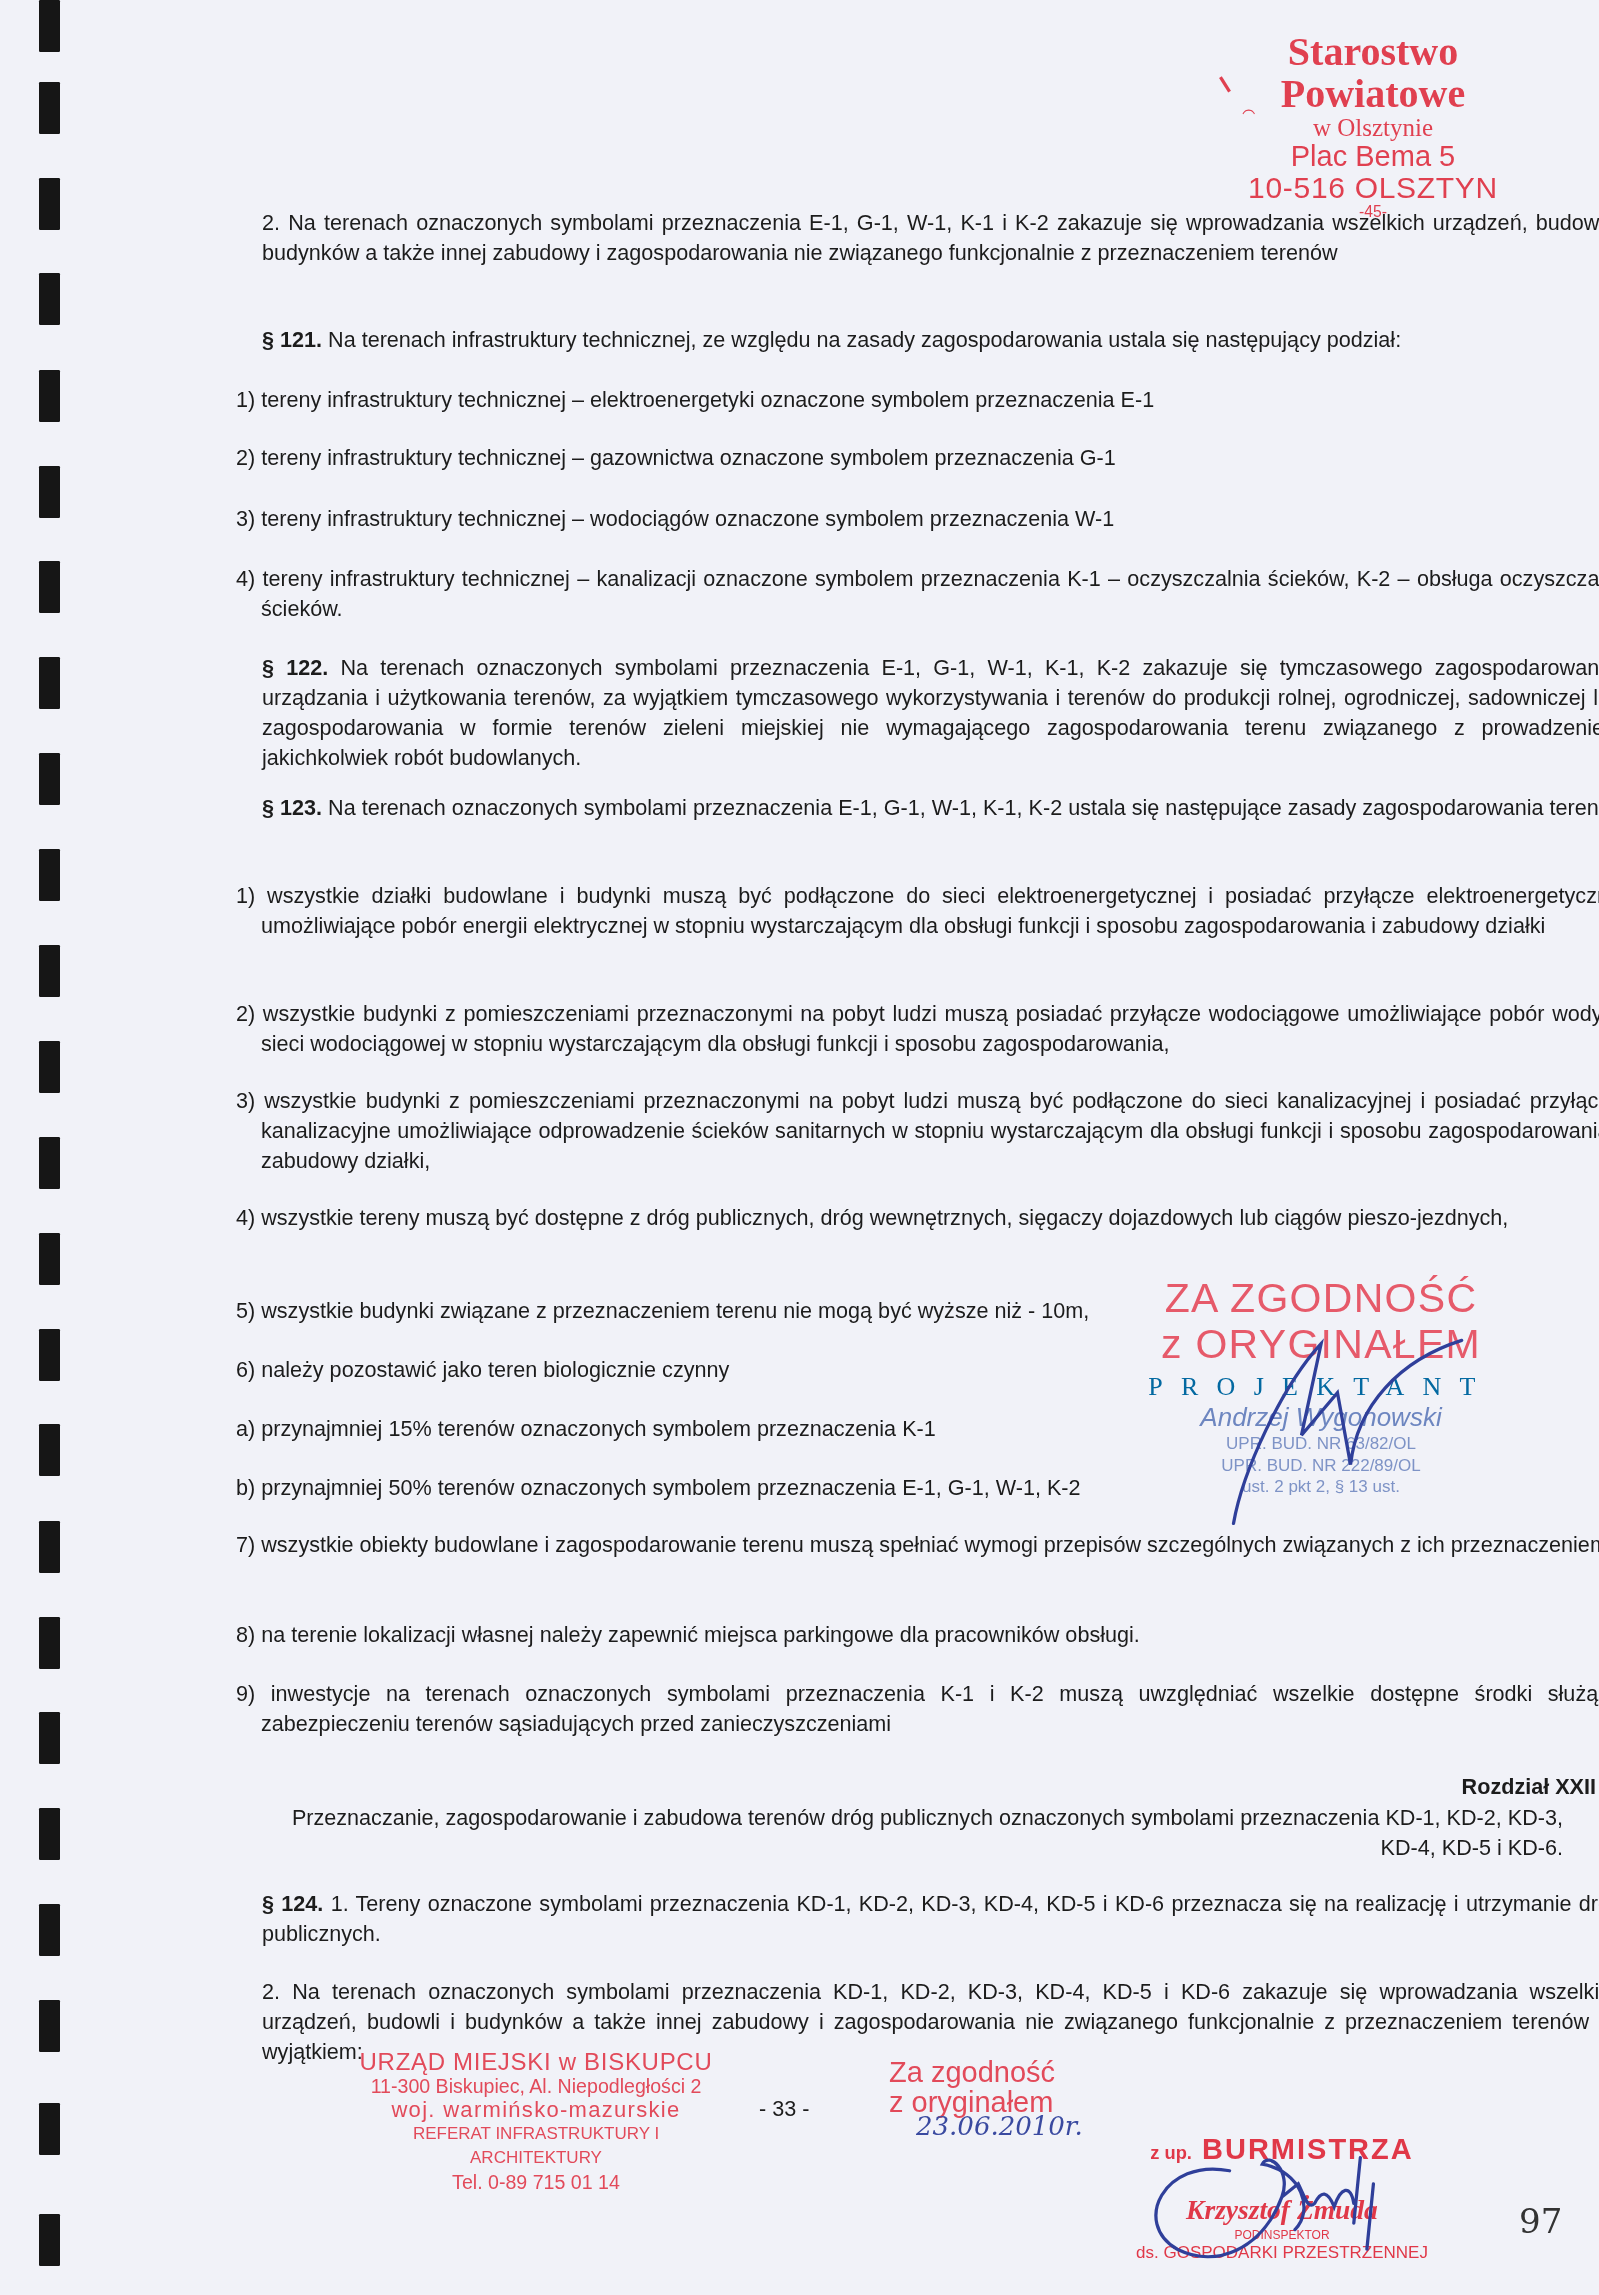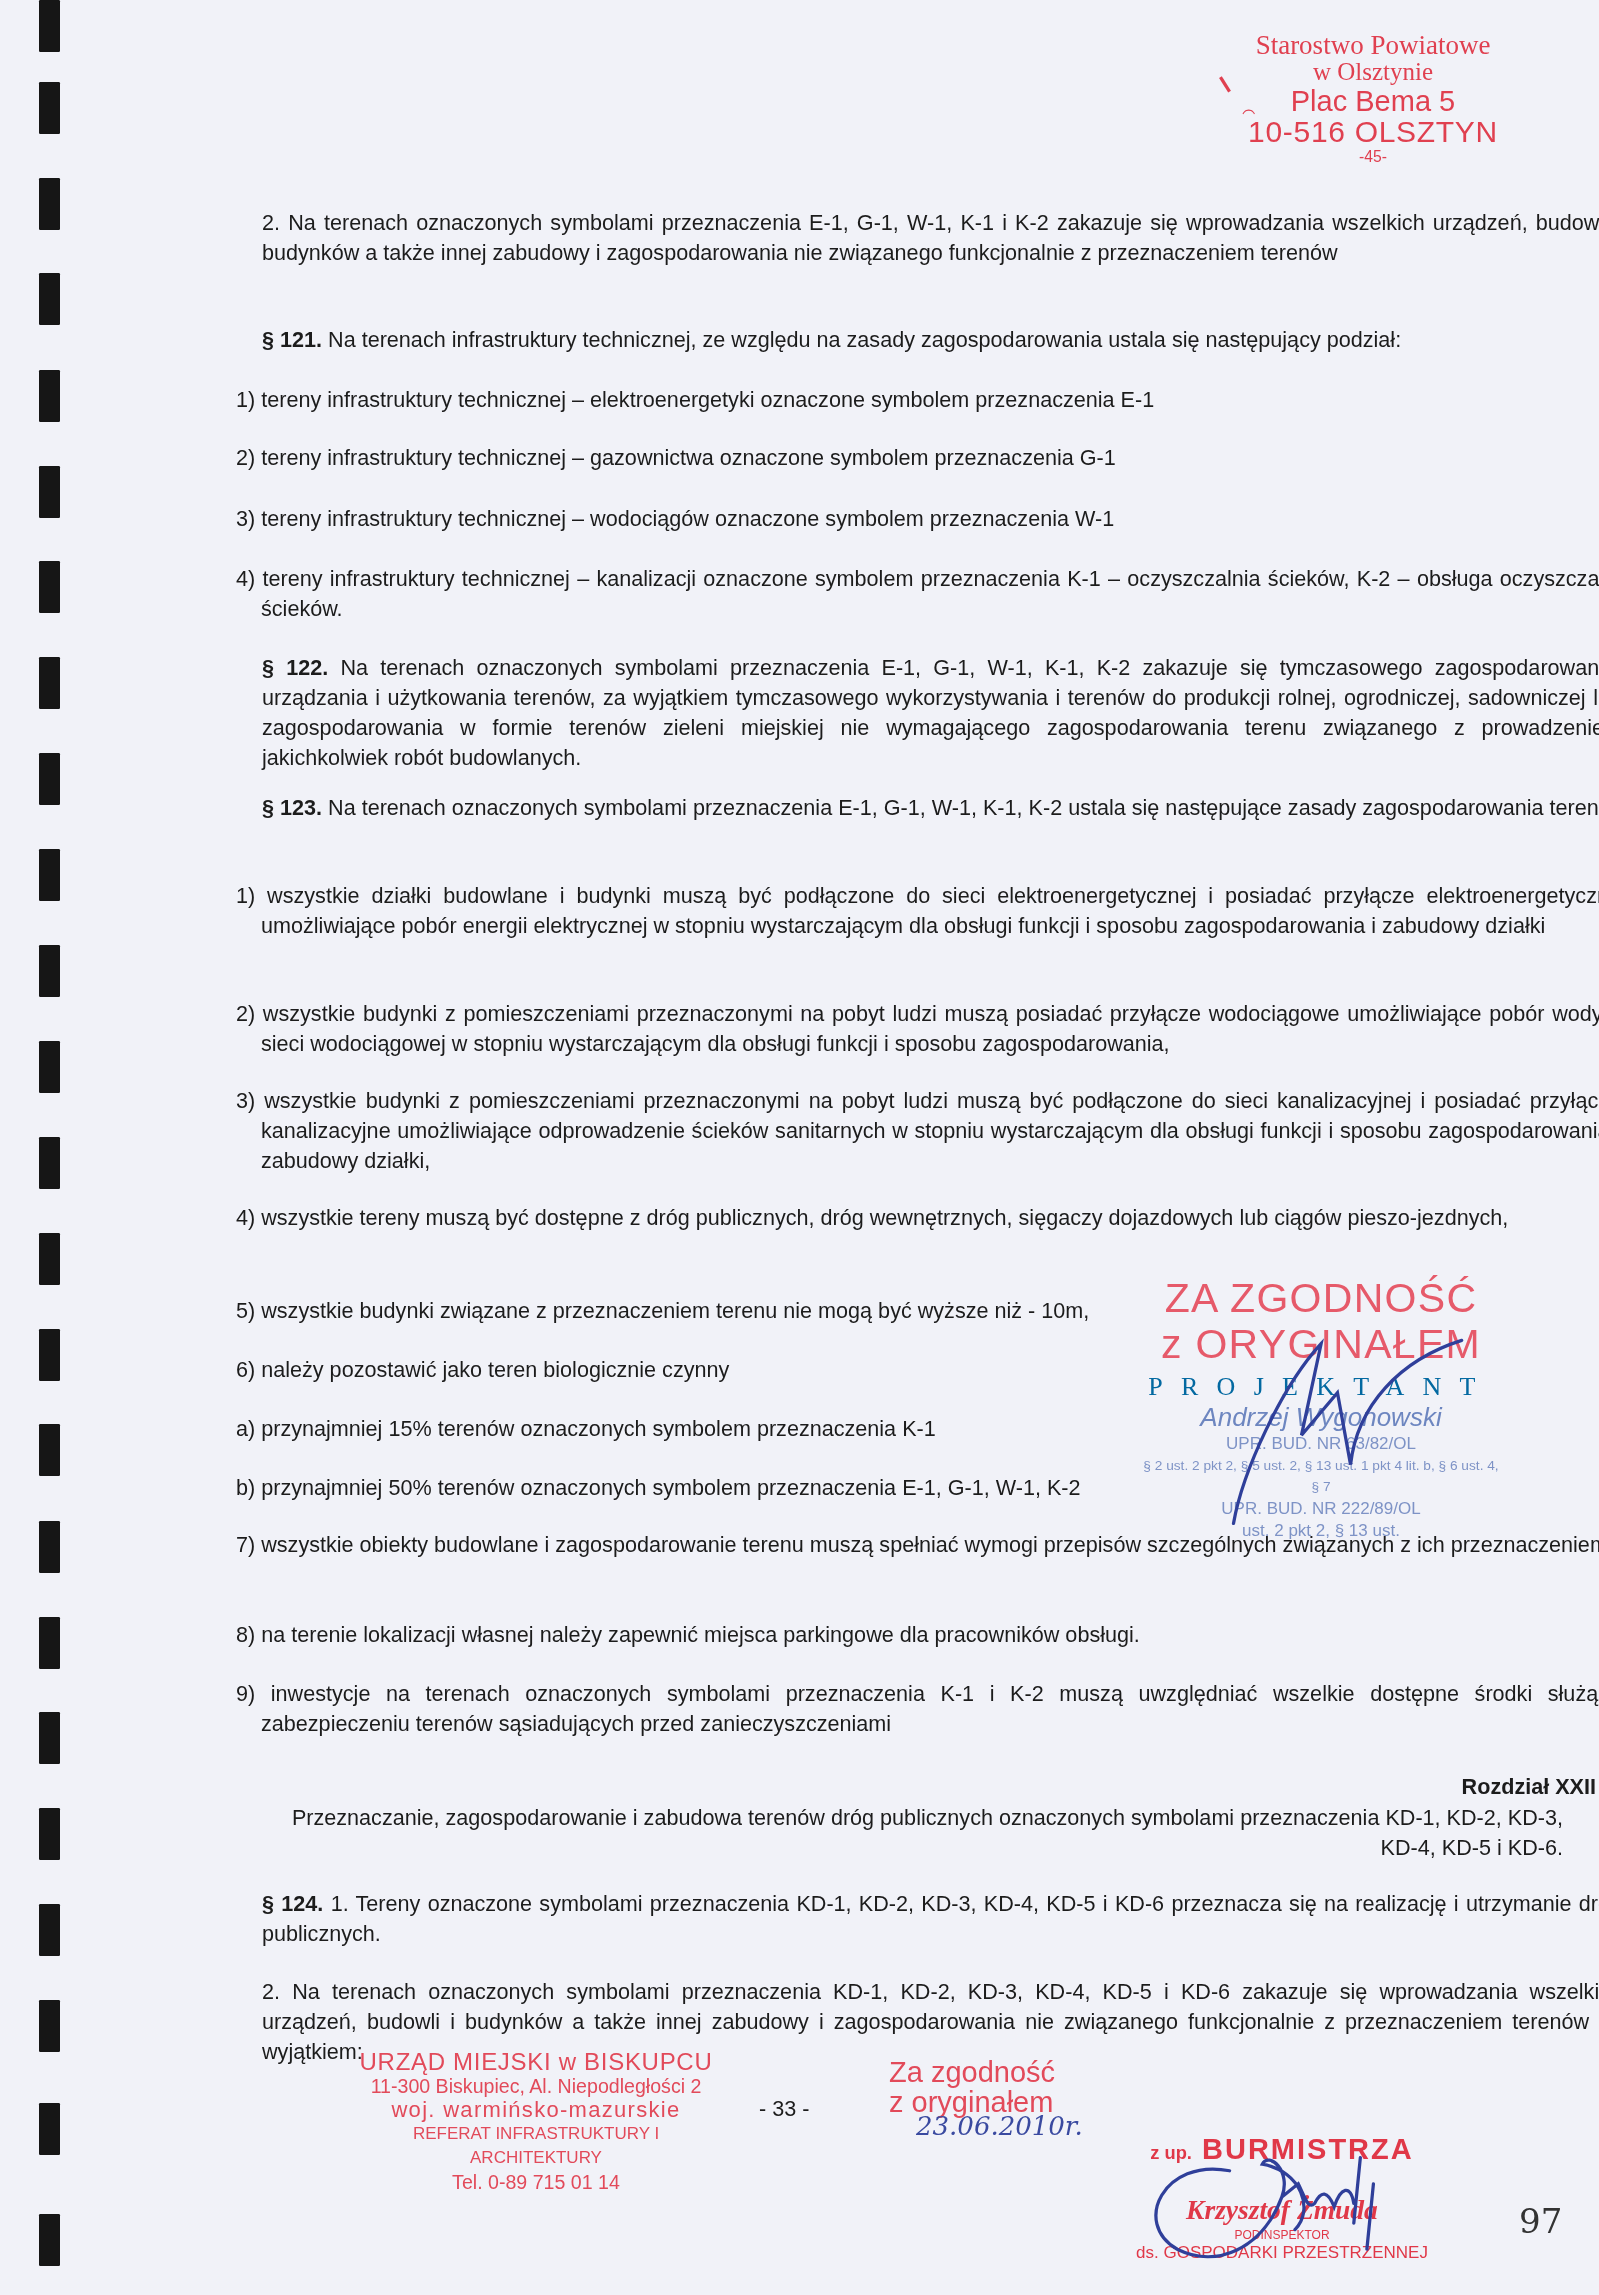--- a/index.html
+++ b/index.html
@@ -9,21 +9,21 @@
     font-family: "Liberation Sans", sans-serif;
     color: #1c1c1c;
   }
   .marks { position: absolute; left: 0; top: 0; width: 65px; height: 2295px; }
   .mark { position: absolute; left: 39px; width: 21px; height: 52px; background: #161616; border-radius: 1.3px; }
 
   .stamp-top {
     position: absolute; left: 1216px; top: 31px; width: 314px;
     text-align: center; color: #e04050; line-height: 1.05;
   }
-  .stamp-top .st-1 { font-family: "Liberation Serif", serif; font-size: 27px; }
+  .stamp-top .st-1 { font-family: "Liberation Serif", serif; font-size: 40px; font-weight: bold; }
   .stamp-top .st-2 { font-family: "Liberation Serif", serif; font-size: 25px; }
   .stamp-top .st-3 { font-size: 29px; }
   .stamp-top .st-4 { font-size: 30px; letter-spacing: 0.7px; }
   .stamp-top .st-5 { font-size: 15.7px; margin-top: 1.3px; }
   .stamp-top .tick { position: absolute; left: 26px; top: 77px; font-size: 22px; color: #e04050; }
 
   .text { position: absolute; left: 118px; width: 1360px; font-size: 21.6px; line-height: 30px; }
   .p { position: absolute; left: 118px; width: 1360px; text-align: justify; }
   .indent { padding-left: 26px; }
   .hang { padding-left: 25px; text-indent: -25px; }
@@ -141,21 +141,20 @@
   </div>
   <div class="p indent" style="top:1977px">2. Na terenach oznaczonych symbolami przeznaczenia KD-1, KD-2, KD-3, KD-4, KD-5 i KD-6 zakazuje się wprowadzania wszelkich urządzeń, budowli i budynków a także innej zabudowy i zagospodarowania nie związanego funkcjonalnie z przeznaczeniem terenów za wyjątkiem:</div>
 </div>
 
 <div class="stamp-zgod">
   <div class="z1">ZA ZGODNOŚĆ</div>
   <div class="z2">z ORYGINAŁEM</div>
   <div class="pr">PROJEKTANT</div>
   <div class="nm">Andrzej Wygonowski</div>
   <div class="sm">UPR. BUD. NR 63/82/OL</div>
-  <div class="sm" style="font-size:13.7px">§ 2 ust. 2 pkt 2, § 5 ust. 2, § 13 ust. 1 pkt 4 lit. b, § 6 ust. 4, § 7</div>
   <div class="sm">UPR. BUD. NR 222/89/OL</div>
   <div class="sm">ust. 2 pkt 2, § 13 ust.</div>
 </div>
 
 <div class="stamp-urzad">
   <div class="u1">URZĄD MIEJSKI w BISKUPCU</div>
   <div class="u2">11-300 Biskupiec, Al. Niepodległości 2</div>
   <div class="u3">woj. warmińsko-mazurskie</div>
   <div class="u4">REFERAT INFRASTRUKTURY I ARCHITEKTURY</div>
   <div class="u5">Tel. 0-89 715 01 14</div>

